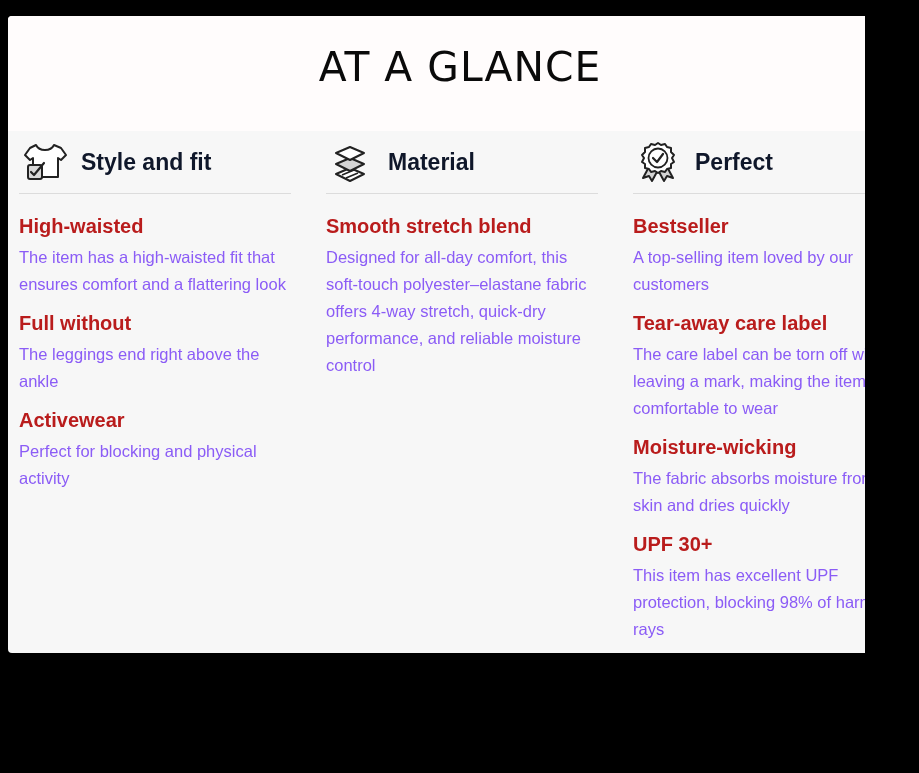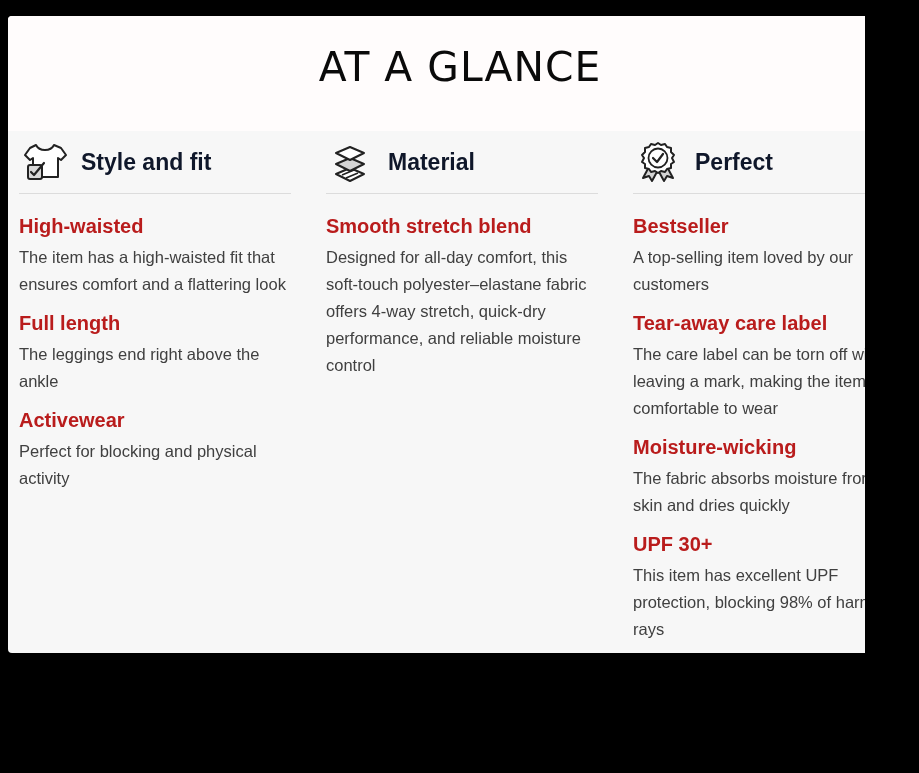--- a/index.html
+++ b/index.html
@@ -34,21 +34,21 @@
   }
   .col-title {
     position: absolute; top: 18px; font-size: 23px; font-weight: bold; color: #0f172a;
   }
   .items { padding-top: 20px; }
   .item { margin-bottom: 13px; }
   .item-title {
     font-size: 20px; font-weight: bold; color: #b91c1c; line-height: 24px; margin-bottom: 6px;
   }
   .item-desc {
-    font-size: 16.5px; color: #404040; line-height: 27px;
+    font-size: 16.5px; color: #8b5cf6; line-height: 27px;
   }
 </style>
 </head>
 <body>
 
 <div class="panel">
   <div class="header">
     <div class="title">AT A GLANCE</div>
   </div>
 
@@ -60,21 +60,21 @@
         <path d="M9 31 L12 34 L22 22" fill="none" stroke="#222" stroke-width="2.2" stroke-linecap="round" stroke-linejoin="round"></path>
       </svg>
       <div class="col-title" style="left:62px;">Style and fit</div>
     </div>
     <div class="items">
       <div class="item">
         <div class="item-title">High-waisted</div>
         <div class="item-desc">The item has a high-waisted fit that ensures comfort and a flattering look</div>
       </div>
       <div class="item">
-        <div class="item-title">Full length</div>
+        <div class="item-title">Full without</div>
         <div class="item-desc">The leggings end right above the ankle</div>
       </div>
       <div class="item">
         <div class="item-title">Activewear</div>
         <div class="item-desc">Perfect for blocking and physical activity</div>
       </div>
     </div>
   </div>
 
   <div class="col" style="left:318px; width:272px;">

